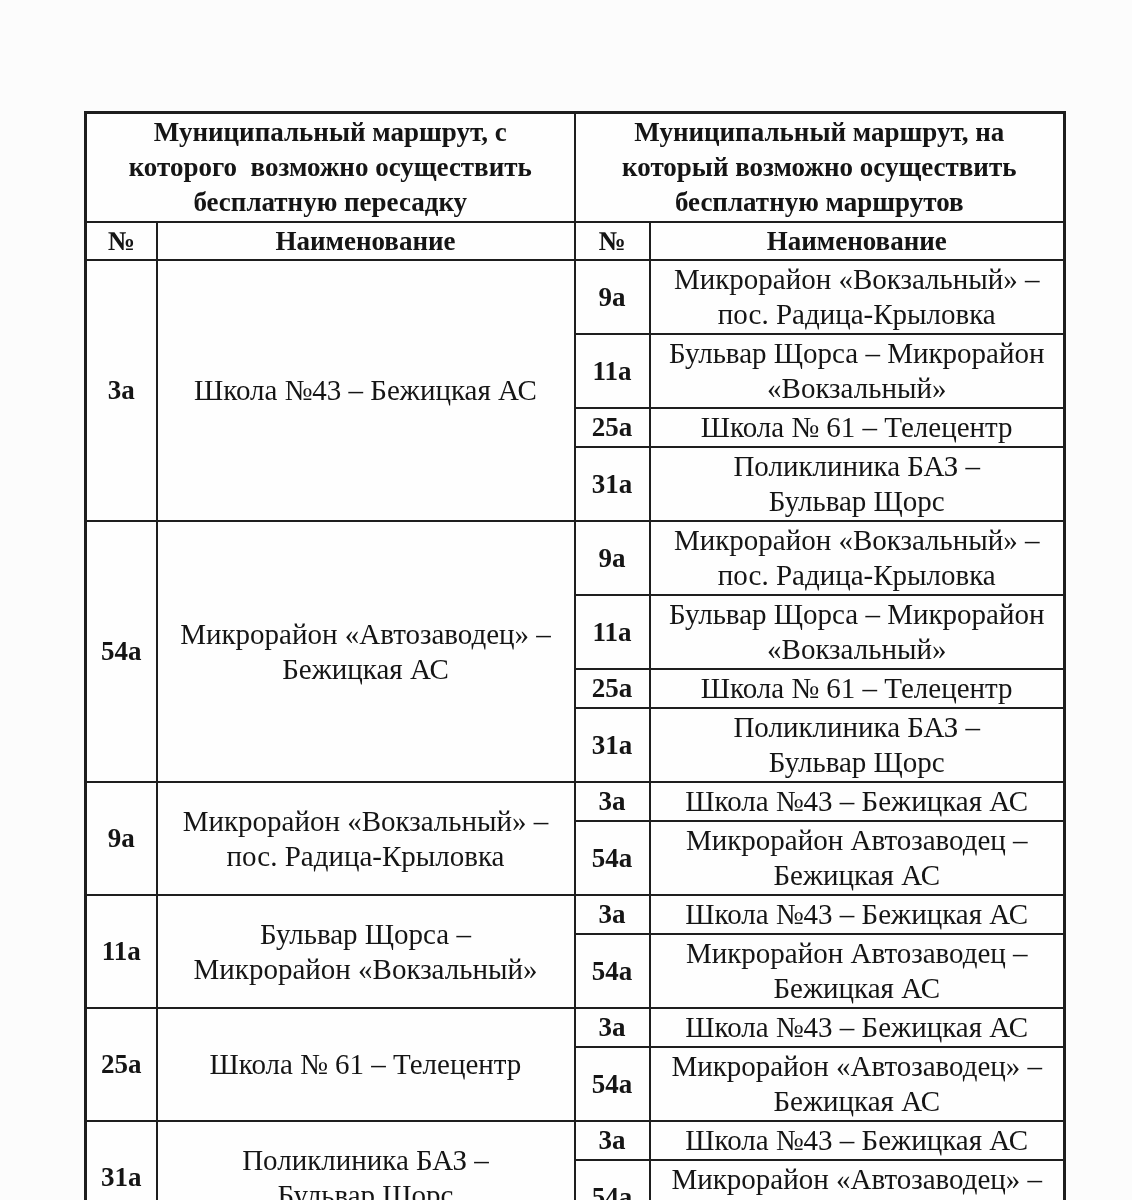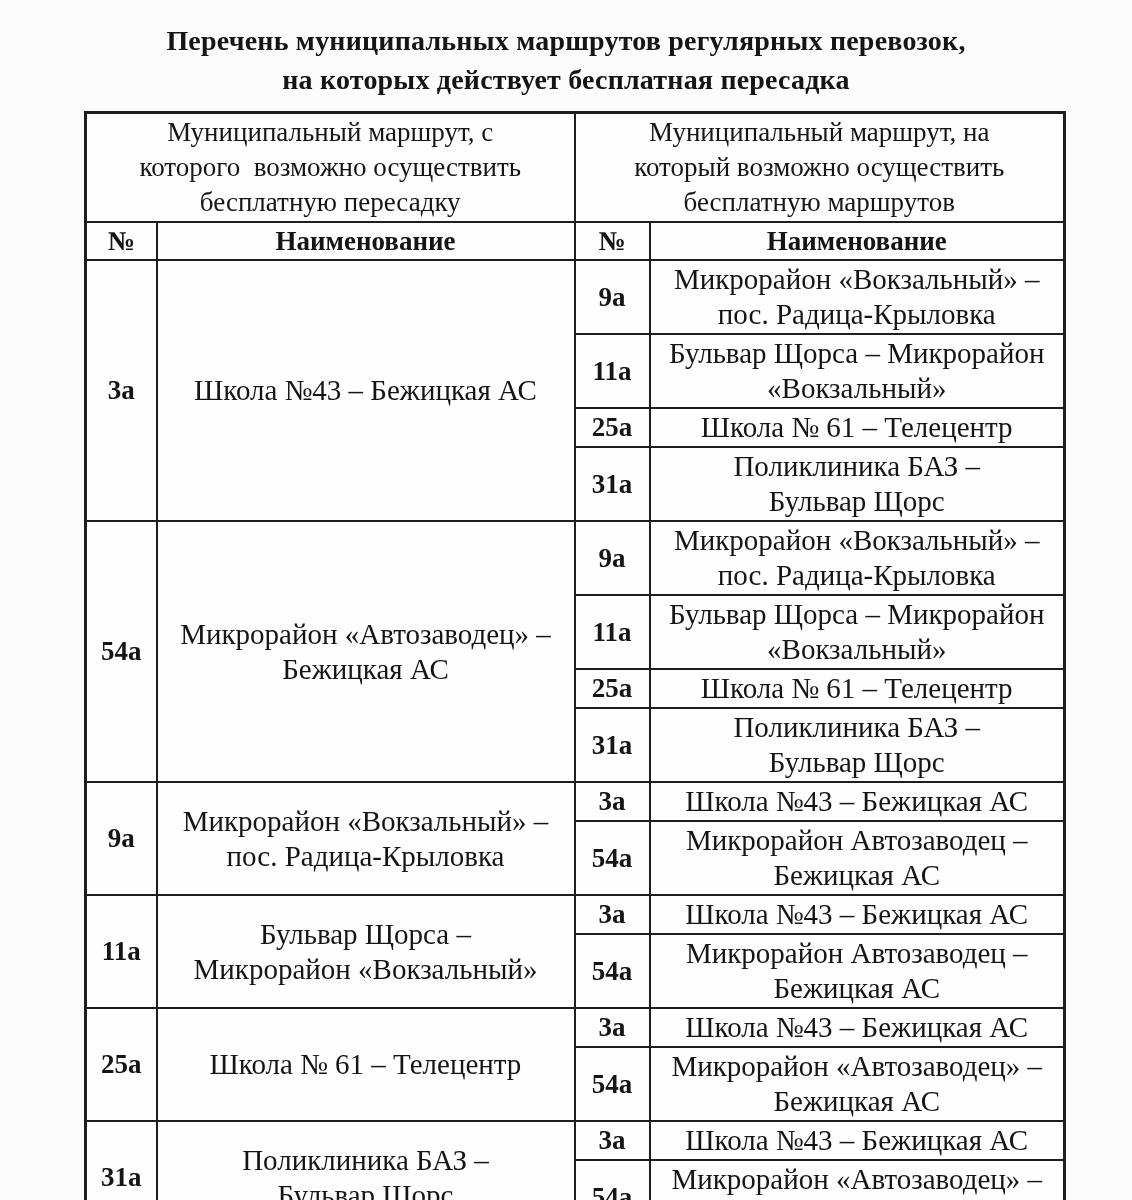--- a/index.html
+++ b/index.html
@@ -48,21 +48,21 @@
   .routes-table th,
   .routes-table td {
     border: 2px solid #1e1e1e;
     text-align: center;
     vertical-align: middle;
     padding: 1px 6px;
     overflow: hidden;
   }
   tr.group-header-row th {
     height: 102px;
-    font-weight: normal;
+    font-weight: bold;
     font-size: 27px;
     line-height: 35px;
     white-space: pre-wrap;
   }
   tr.col-header-row th {
     height: 34px;
     font-weight: bold;
     font-size: 27px;
   }
   td.num-cell {
@@ -75,22 +75,20 @@
     white-space: pre-line;
   }
   tr.r1 { height: 36px; }
   tr.r2 { height: 70px; }
 </style>
 </head>
 <body>
 
 <div class="page">
 
-  <h1 class="doc-title">Перечень муниципальных маршрутов регулярных перевозок,
-на которых действует бесплатная пересадка</h1>
 
   <table class="routes-table">
     <colgroup>
       <col class="c-num-left">
       <col class="c-name-left">
       <col class="c-num-right">
       <col class="c-name-right">
     </colgroup>
     <thead>
       <tr class="group-header-row">

